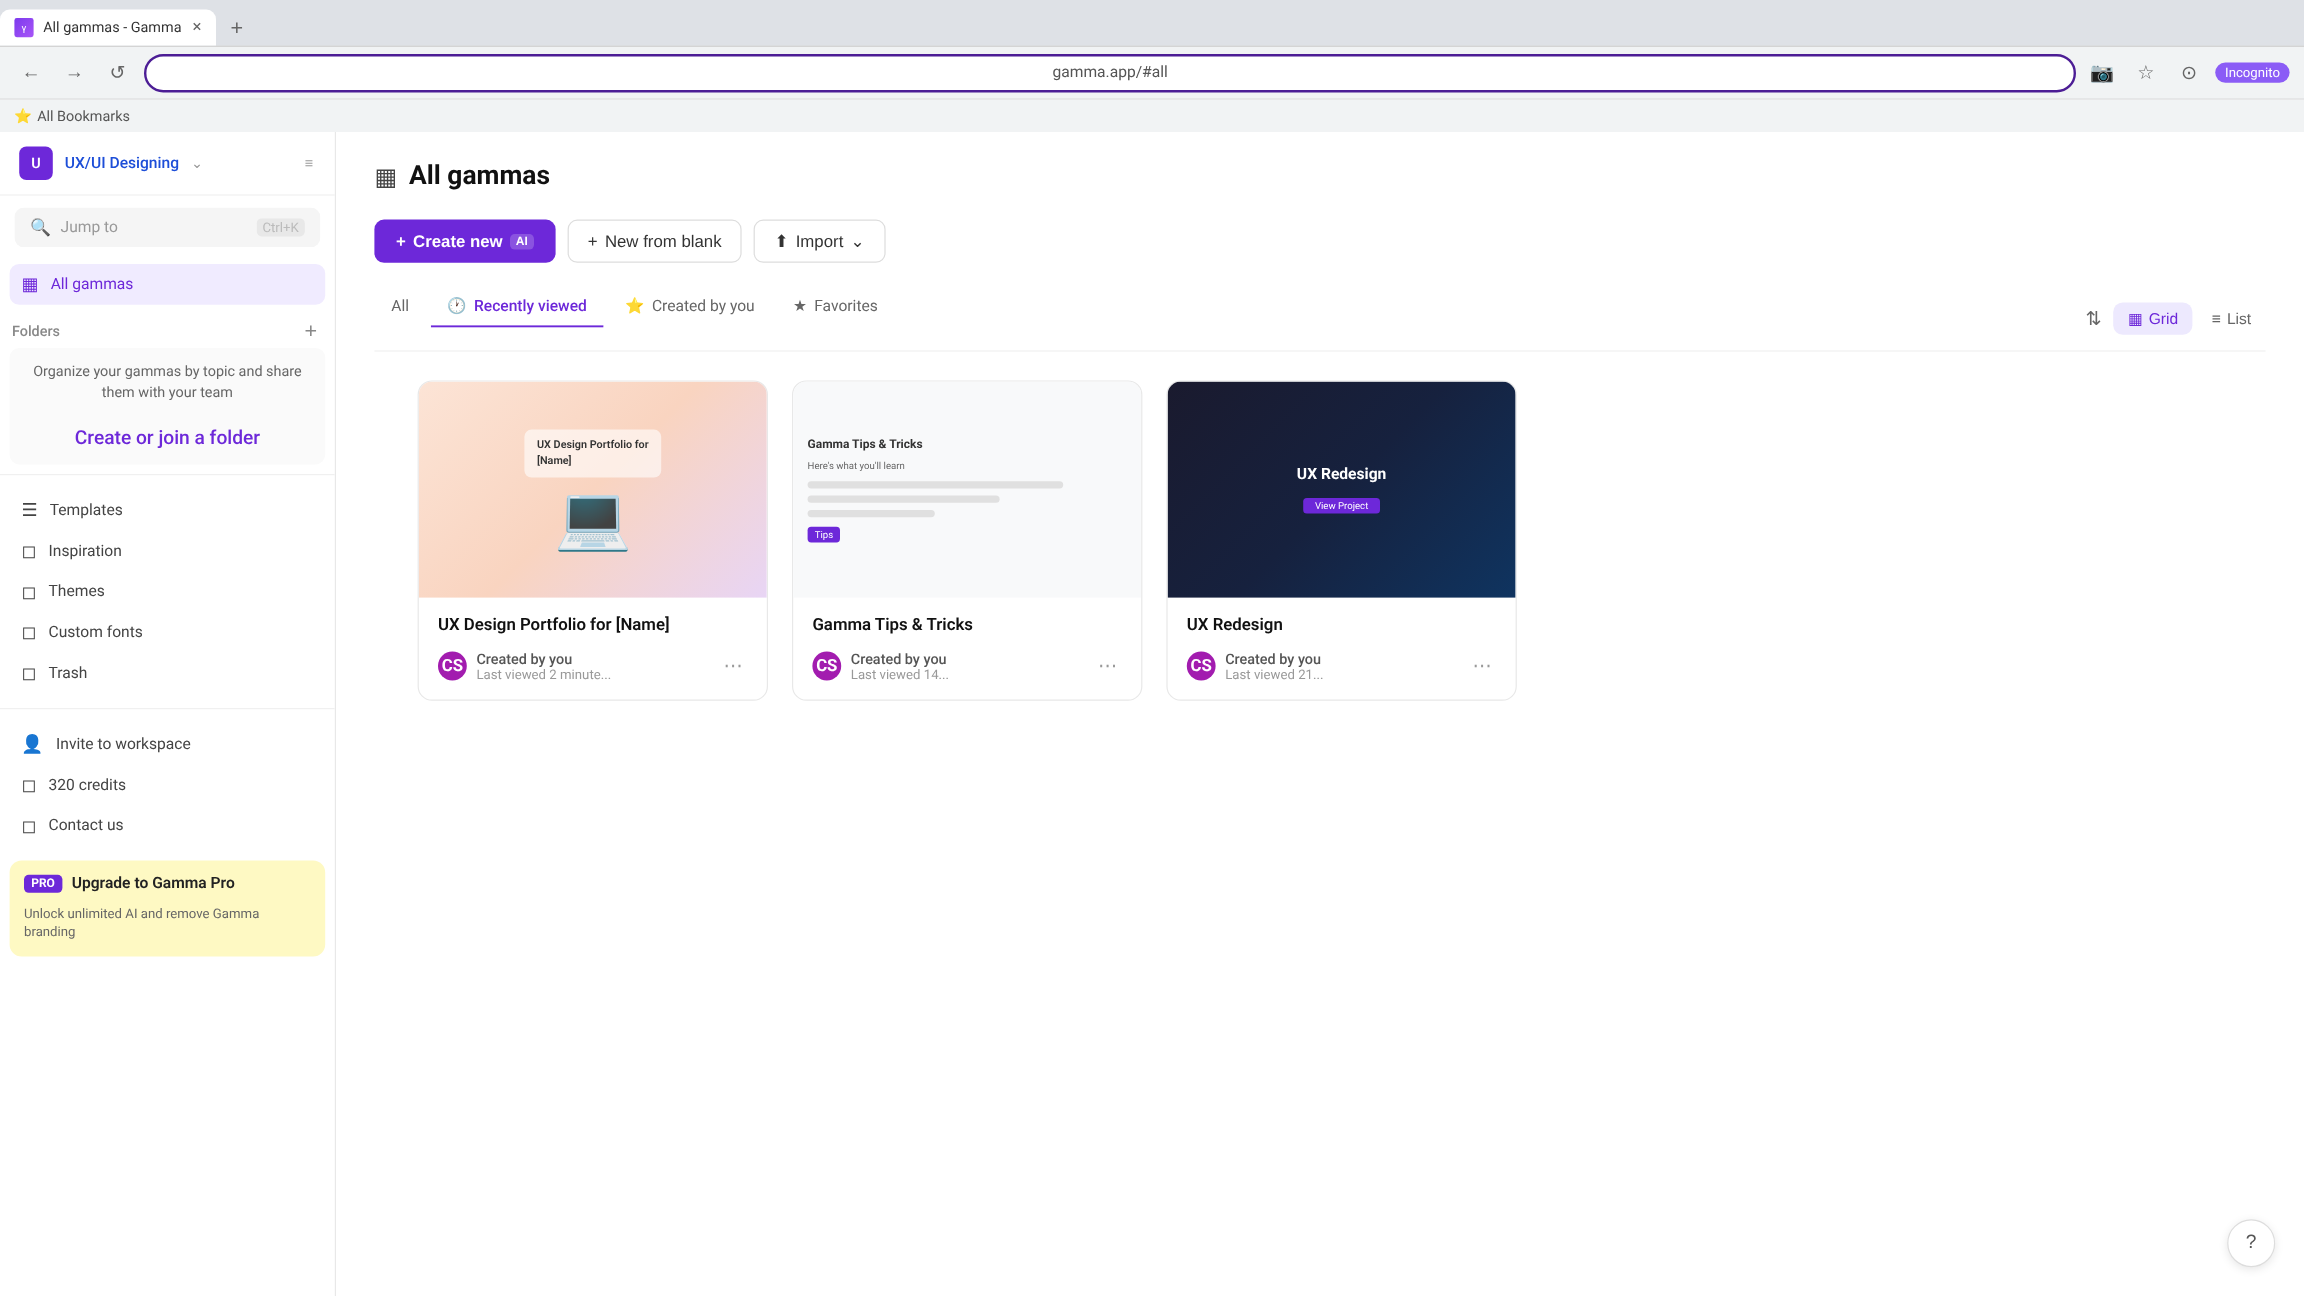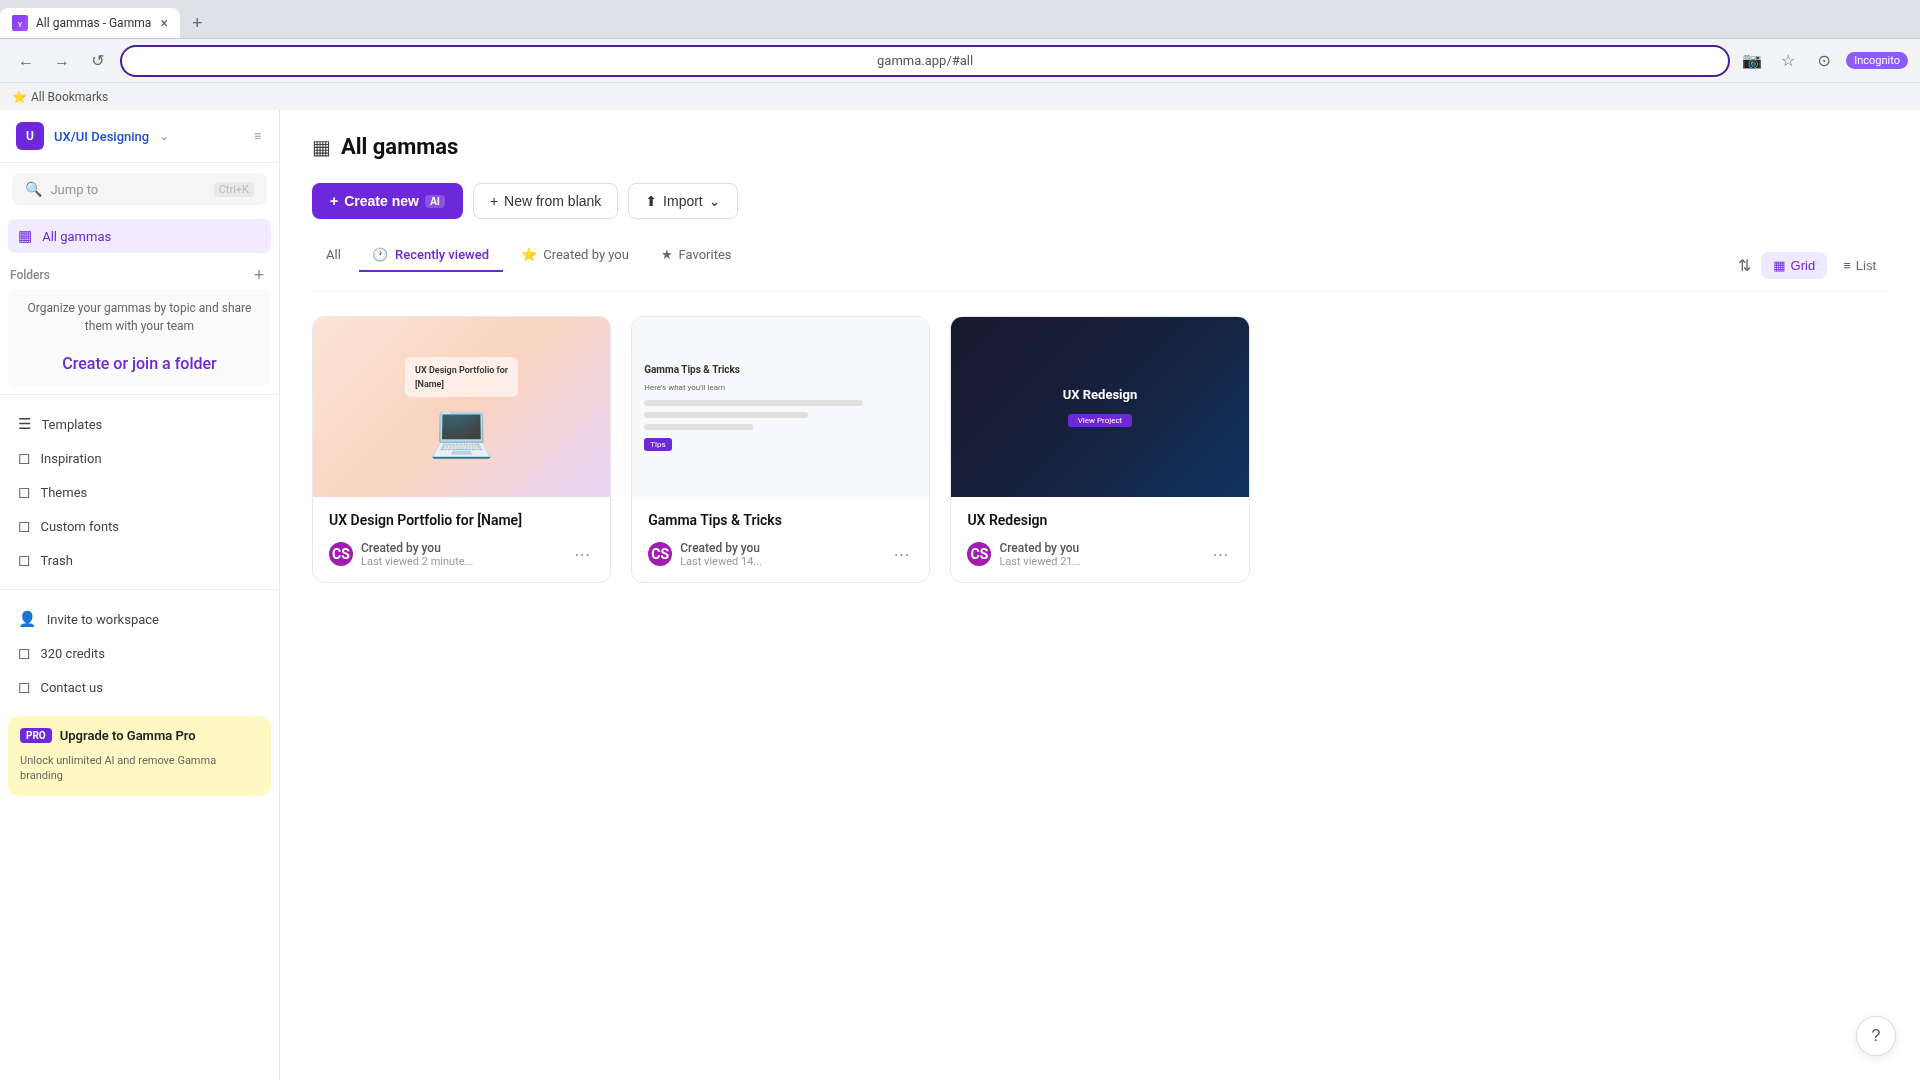--- a/index.html
+++ b/index.html
@@ -73,21 +73,21 @@
     .filter-tab { display: flex; align-items: center; gap: 6px; padding: 8px 14px; font-size: 13px; cursor: pointer; color: #666; border-bottom: 2px solid transparent; margin-bottom: -1px; border-radius: 4px 4px 0 0; transition: color 0.15s; }
     .filter-tab.active { color: #6d28d9; border-bottom-color: #6d28d9; font-weight: 500; }
 
     .view-toggle { display: flex; align-items: center; gap: 4px; margin-left: auto; }
     .sort-btn { background: none; border: none; cursor: pointer; color: #666; padding: 6px; font-size: 16px; border-radius: 6px; }
     .view-btn { display: flex; align-items: center; gap: 5px; padding: 6px 12px; border-radius: 8px; font-size: 13px; cursor: pointer; border: none; font-weight: 500; transition: background 0.15s; }
     .view-btn.active { background: #ede9fe; color: #6d28d9; }
     .view-btn:not(.active) { background: transparent; color: #666; }
 
     
-    .cards-grid { display: grid; grid-template-columns: repeat(auto-fill, minmax(280px, 1fr)); gap: 20px; }
+    .cards-grid { display: grid; grid-template-columns: repeat(auto-fill, minmax(280px, 1fr)); gap: 20px; margin-left: 36px; }
     .card { background: #fff; border: 1px solid #e8e8e8; border-radius: 12px; overflow: hidden; cursor: pointer; transition: box-shadow 0.2s, transform 0.1s; }
     .card-thumbnail { height: 180px; overflow: hidden; position: relative; }
     .card-thumb-1 { background: linear-gradient(135deg, #fce4d6 0%, #f9d4c0 50%, #e8d5f5 100%); display: flex; align-items: center; justify-content: center; }
     .card-thumb-2 { background: #f8f9fa; display: flex; align-items: center; justify-content: center; }
     .card-thumb-3 { background: linear-gradient(135deg, #1a1a2e 0%, #16213e 50%, #0f3460 100%); display: flex; flex-direction: column; align-items: center; justify-content: center; gap: 8px; }
     .thumb-content-1 { text-align: center; }
     .thumb-lines { padding: 12px; width: 100%; }
     .thumb-line { height: 6px; background: #e0e0e0; border-radius: 3px; margin-bottom: 6px; }
     .thumb-line.short { width: 60%; }
     .thumb-line.shorter { width: 40%; }

